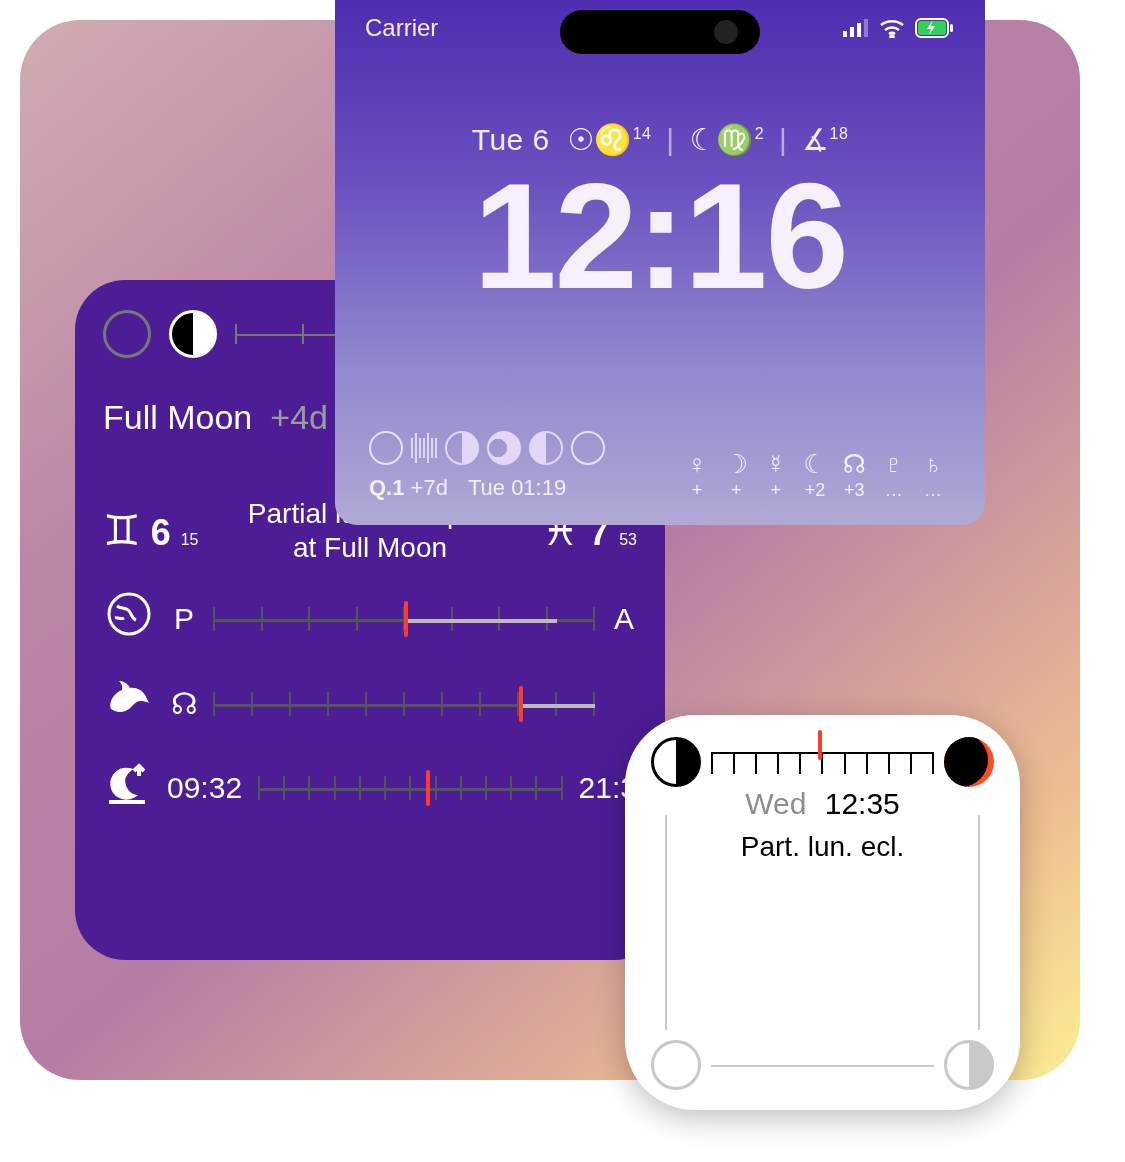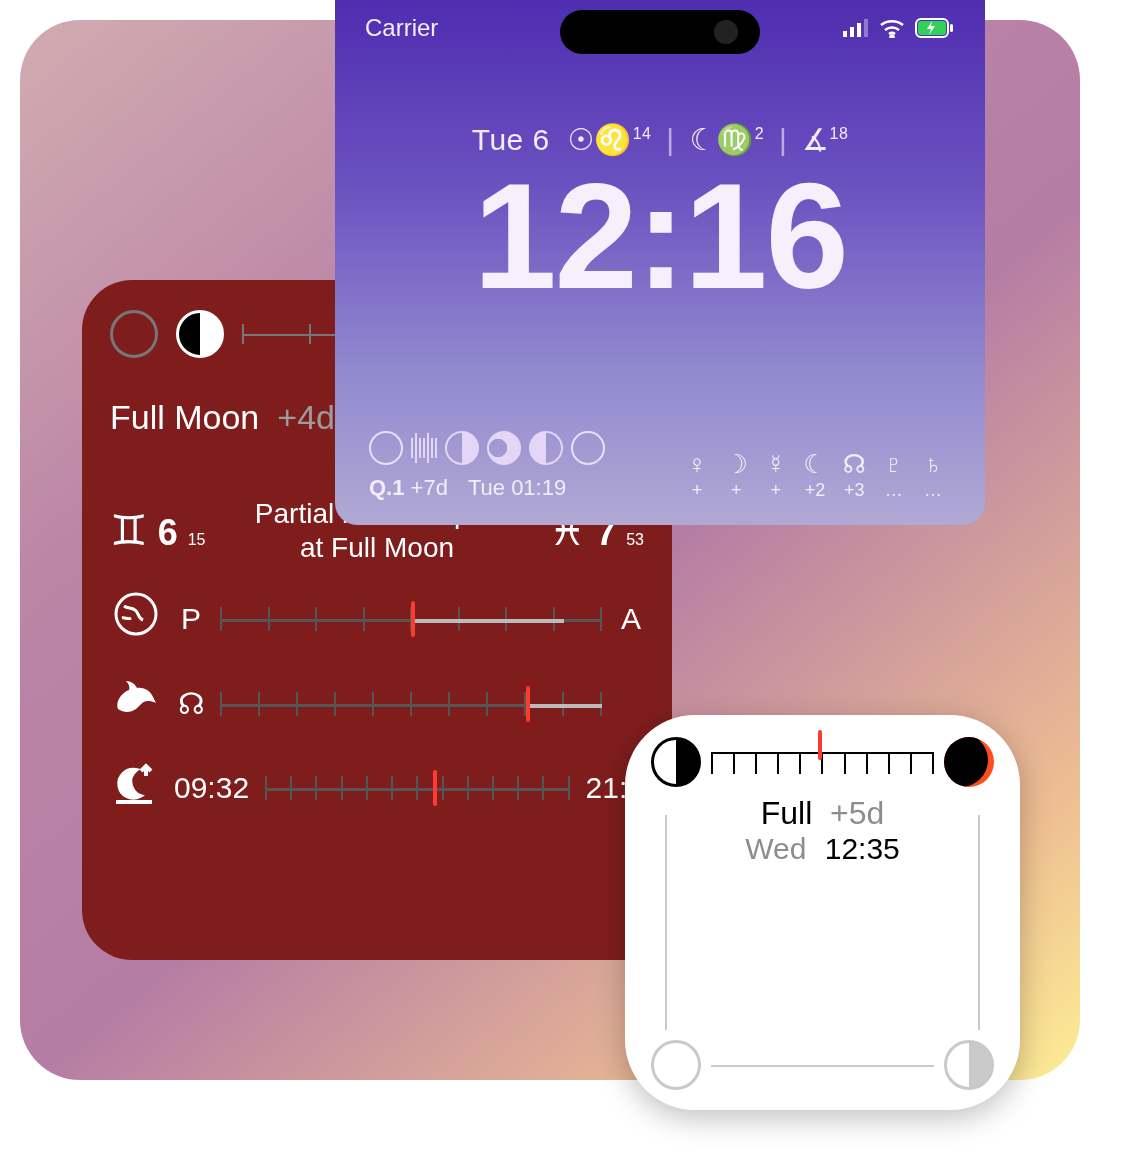--- a/index.html
+++ b/index.html
@@ -8,22 +8,22 @@
 
   
   .bg-card {
     position:absolute; left:20px; top:20px; width:1060px; height:1060px;
     border-radius:60px;
     background: linear-gradient(140deg,#d2acb1 0%, #bb85a6 30%, #b67da4 55%, #eebe92 85%, #fdee94 100%);
   }
 
   
   .dark-widget {
-    position:absolute; left:82px; top:280px; width:590px; height:680px;
-    background:#7f1d1d; border-radius:50px; color:#fff;
+    position:absolute; left:75px; top:280px; width:590px; height:680px;
+    background:#4c1d95; border-radius:50px; color:#fff;
     padding:30px 28px 20px 28px;
   }
   .dw-top-row { display:flex; align-items:center; gap:18px; margin-bottom:40px;}
   .moon-glyph { width:48px; height:48px; border-radius:50%; position:relative; flex:0 0 auto;}
   .moon-outline { border:3px solid #777;}
   .moon-half-r { background:linear-gradient(90deg,#000 50%,#fff 50%); border:3px solid #fff;}
   .ticks { flex:1; height:40px; position:relative;}
   .ticks::before { content:""; position:absolute; left:0; right:0; top:50%; height:2px; background:#777;}
   .tick-set { position:absolute; left:0; right:0; top:10px; bottom:10px; display:flex; justify-content:space-between;}
   .tick-set span { width:2px; background:#777;}
@@ -364,28 +364,25 @@
           <span></span>
           <span></span>
           <span></span>
           <span></span>
         </div>
       <div class="cursor-red" style="left:48%;"></div>
     </div>
     <div class="ww-moon wm-eclipse"></div>
   </div>
 
-  <div class="ww-phase">
-    <span>Full</span>
-    &nbsp;<span class="offset">+5d</span>
-  </div>
   <div class="ww-dt">
     <span class="dow">Wed</span>
     <span>12:35</span>
   </div>
+  <div class="ww-event">Part. lun. ecl.</div>
 
   <div class="ww-bottom">
     <div class="ww-moon wm-outline"></div>
     <div class="ww-ticks" style="height:20px;">
       <div class="baseline" style="top:50%;"></div>
     </div>
     <div class="ww-moon wm-half-r-grey"></div>
   </div>
 </div>
 

